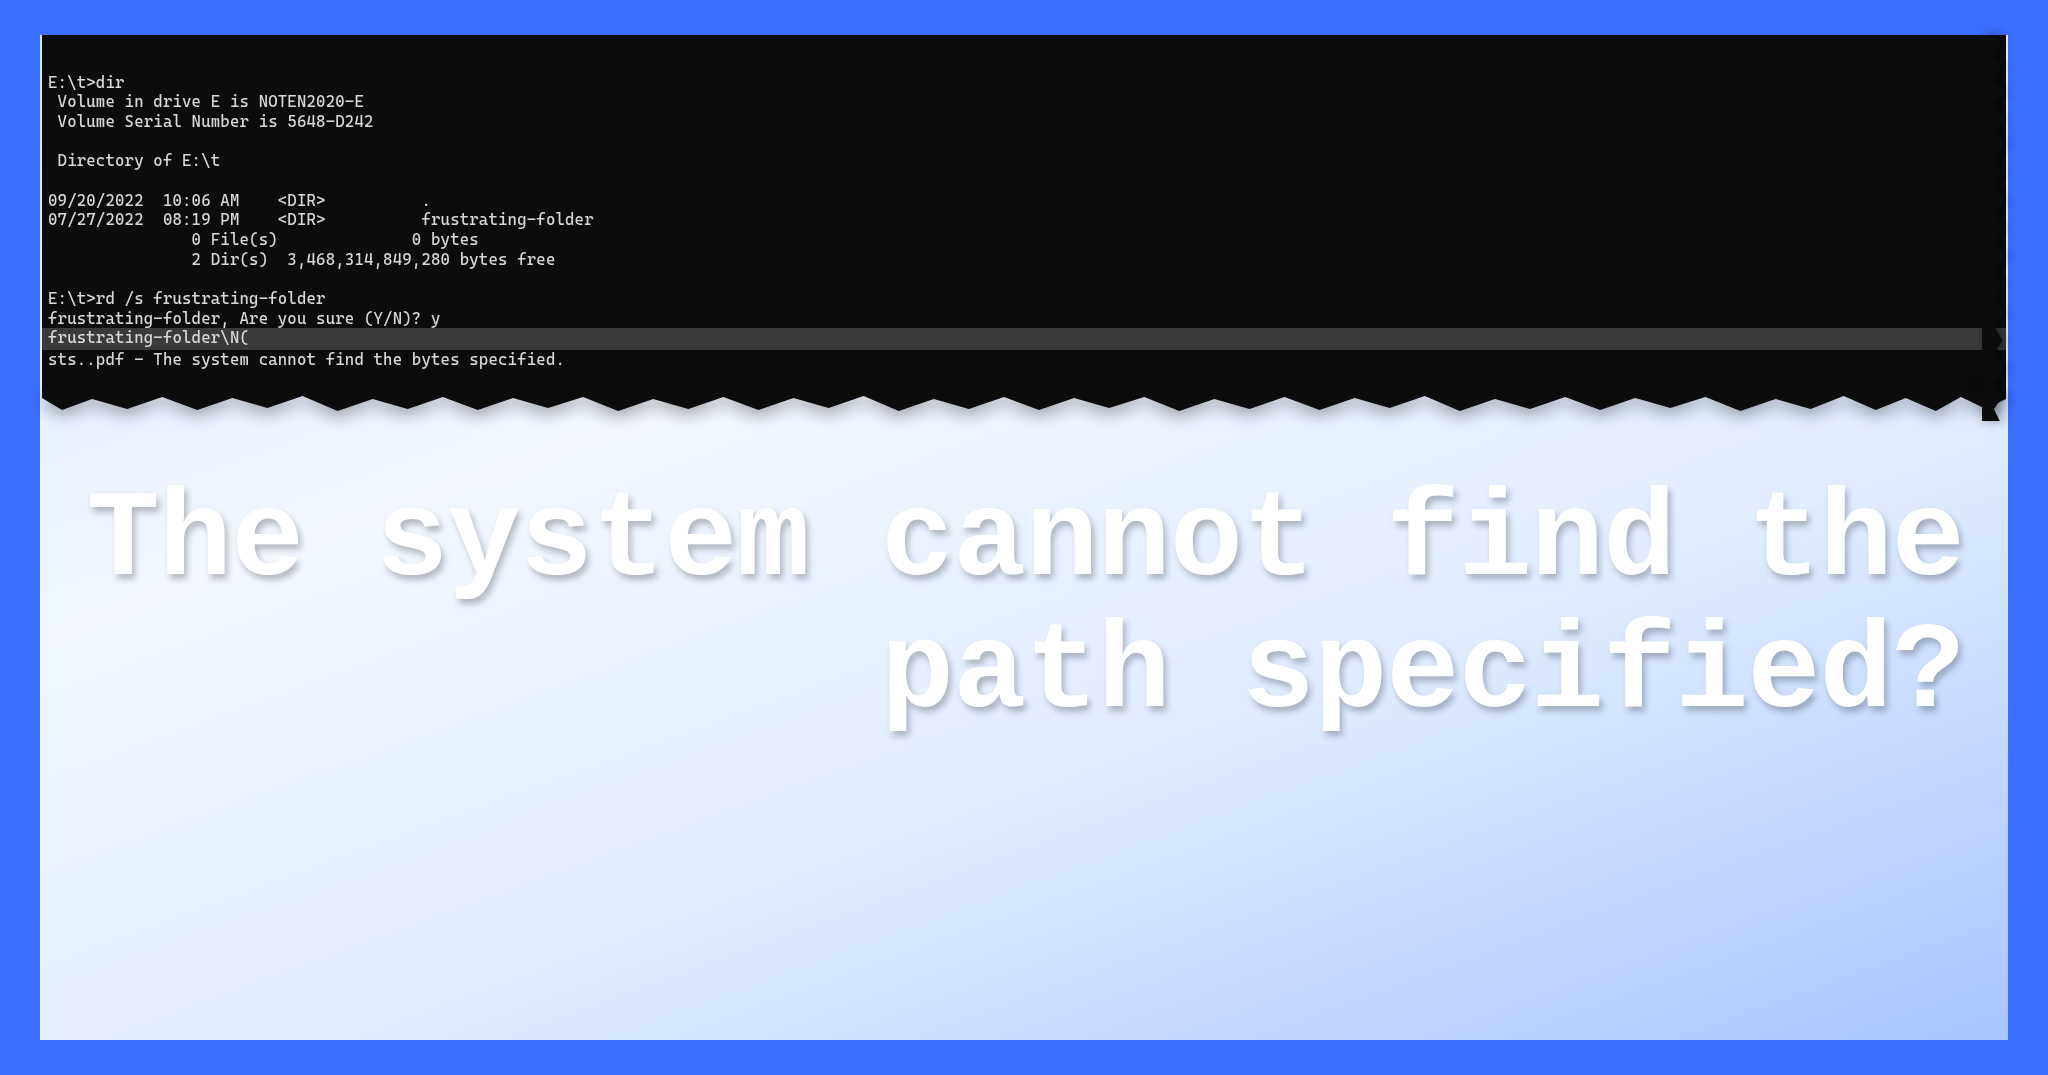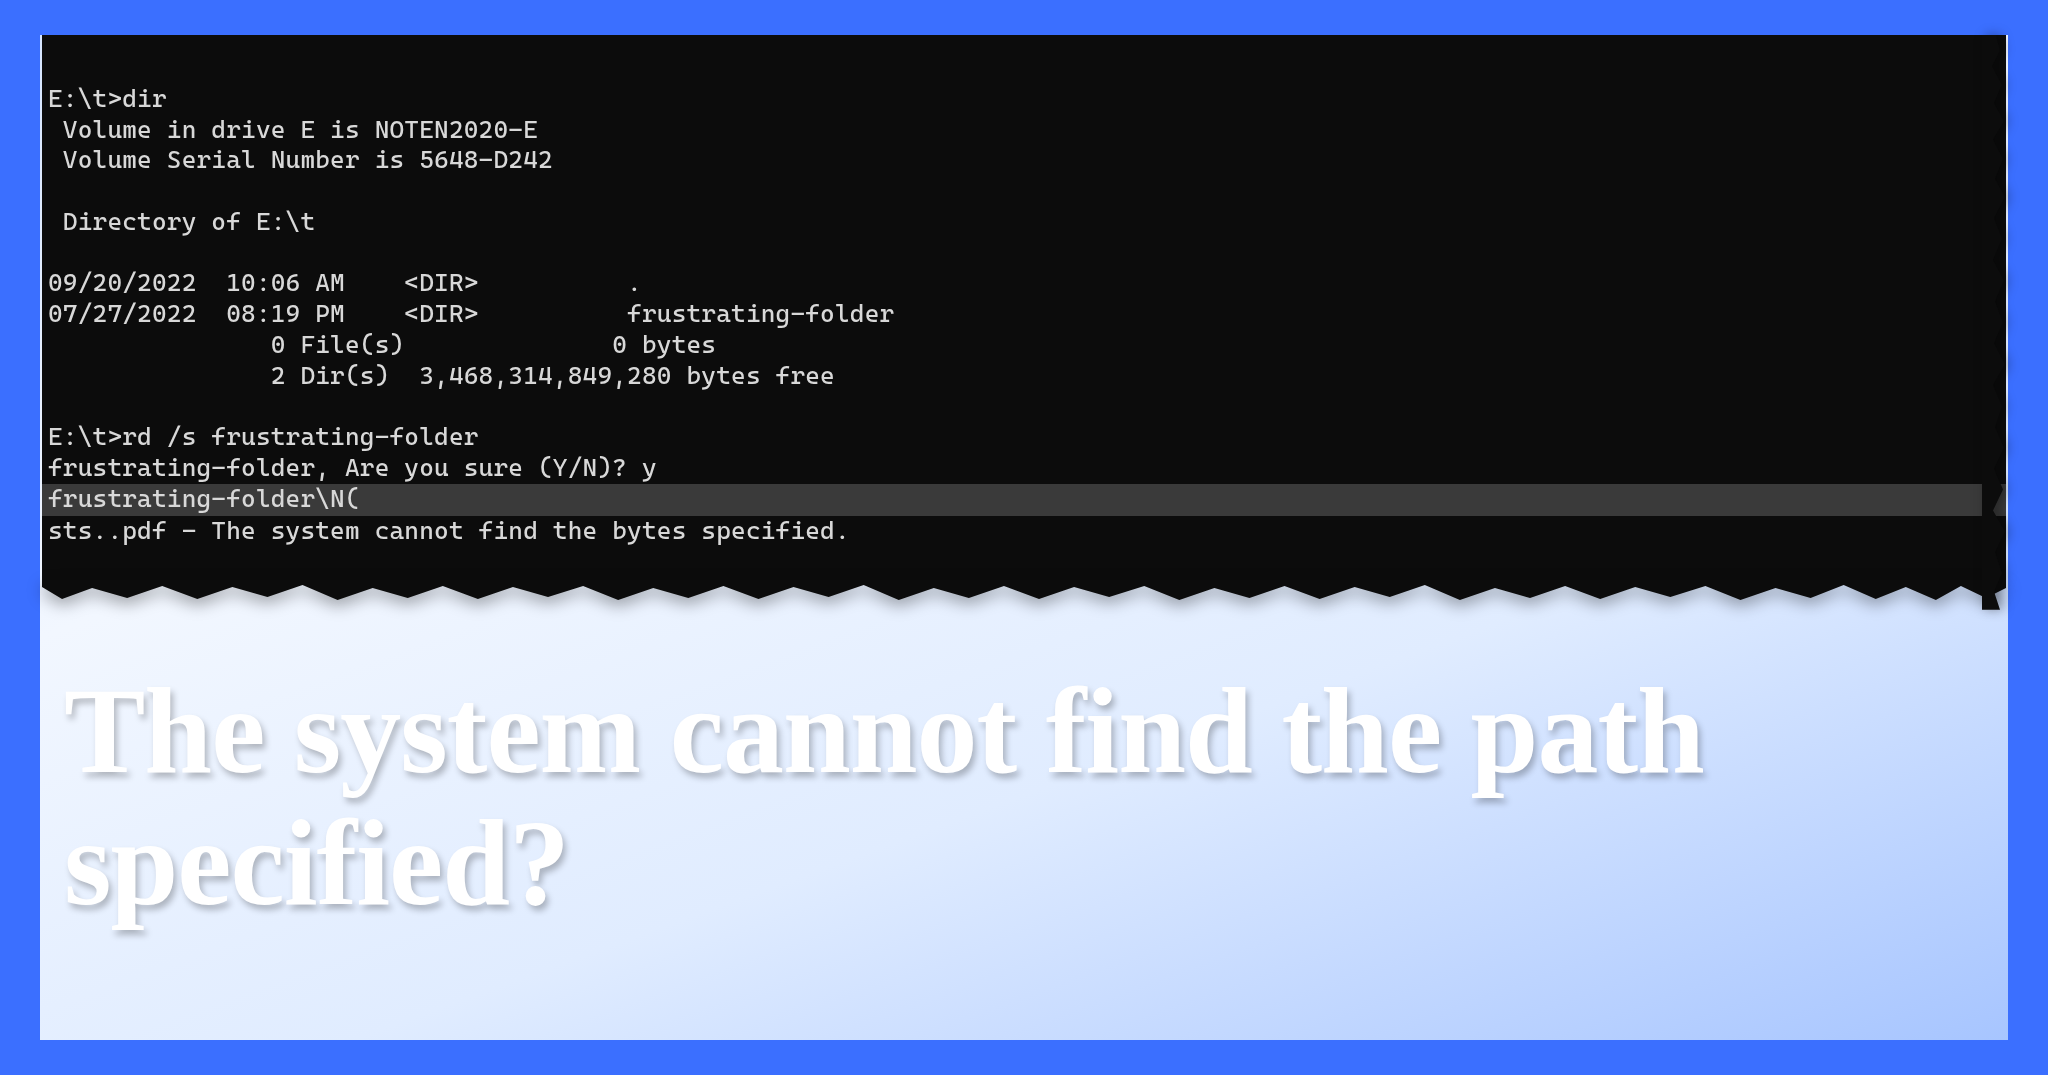--- a/index.html
+++ b/index.html
@@ -21,21 +21,21 @@
     background: linear-gradient(160deg, #d6e5ff 0%, #f2f7ff 35%, #e0ecff 65%, #a7c5ff 100%);
   }
   .terminal-wrap {
     position: relative;
     margin: 0 2px;
   }
   .terminal {
     background: #0c0c0c;
     color: #d8d8d8;
     font-family: "Cascadia Mono", Consolas, "Courier New", monospace;
-    font-size: 25px;
+    font-size: 16px;
     line-height: 1.23;
     padding: 18px 0 4px 6px;
     white-space: pre;
     letter-spacing: 0.2px;
     position: relative;
   }
   .terminal .highlight {
     background: #3a3a3a;
     display: block;
     padding: 0 6px 2px 0;
@@ -63,30 +63,30 @@
     height: 100%;
     overflow: visible;
     z-index: 2;
   }
   .right-torn svg {
     width: 28px;
     height: 100%;
     filter: drop-shadow(4px 0 6px rgba(0,0,0,0.35));
   }
   .headline {
-    text-align: left;
+    text-align: right;
     color: #ffffff;
     font-weight: 800;
     font-size: 122px;
     line-height: 1.08;
     margin-top: 55px;
-    padding: 0 24px;
+    padding: 0 44px;
     text-shadow: 3px 5px 6px rgba(0,0,0,0.25);
     letter-spacing: -1px;
-    font-family: Liberation Serif, serif;
+    font-family: Liberation Mono, monospace;
   }
 </style>
 </head>
 <body>
 
 <div class="frame">
 
   <div class="terminal-wrap">
     <div class="terminal">
 <span>E:\t&gt;dir</span>

